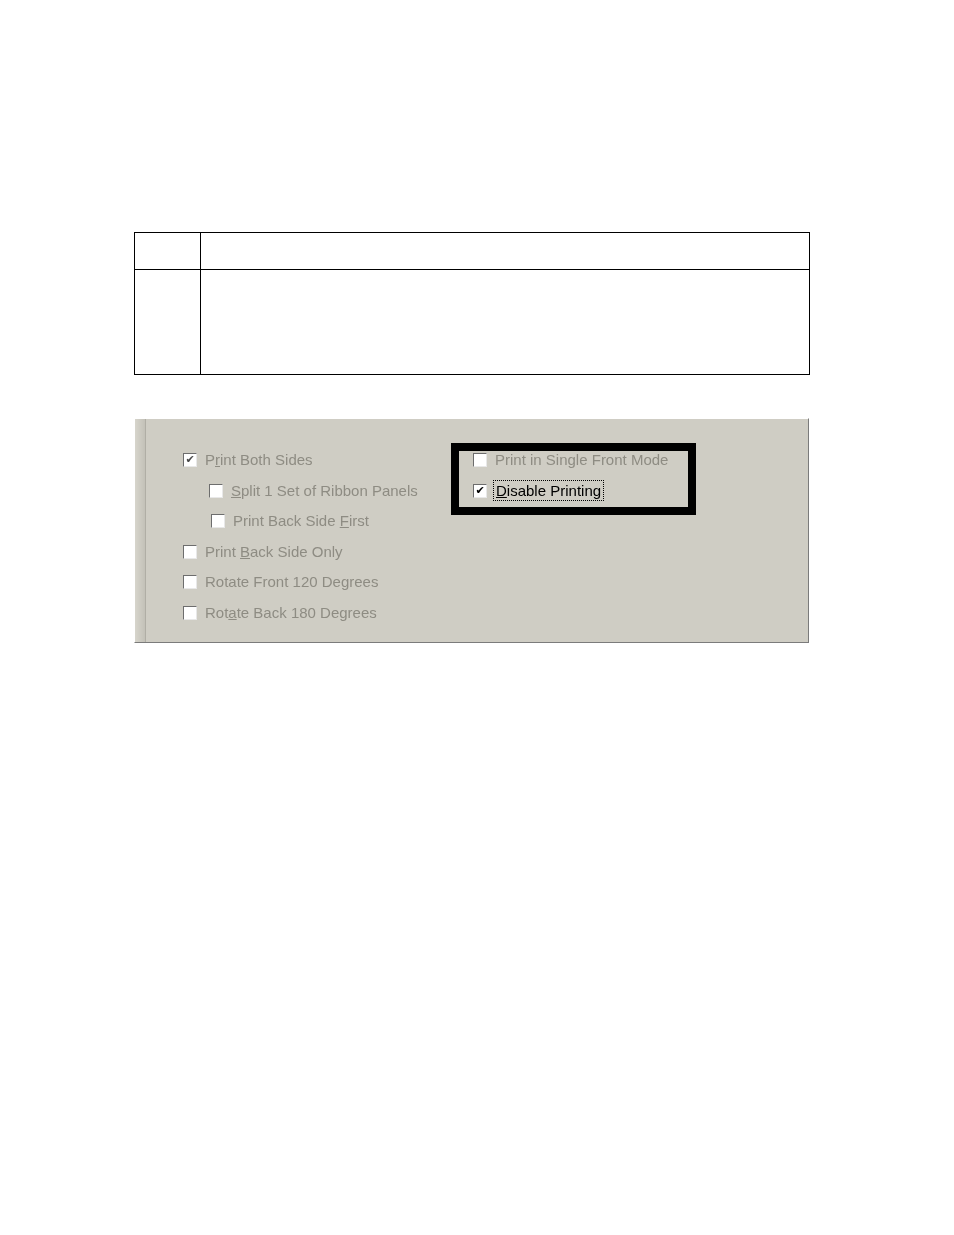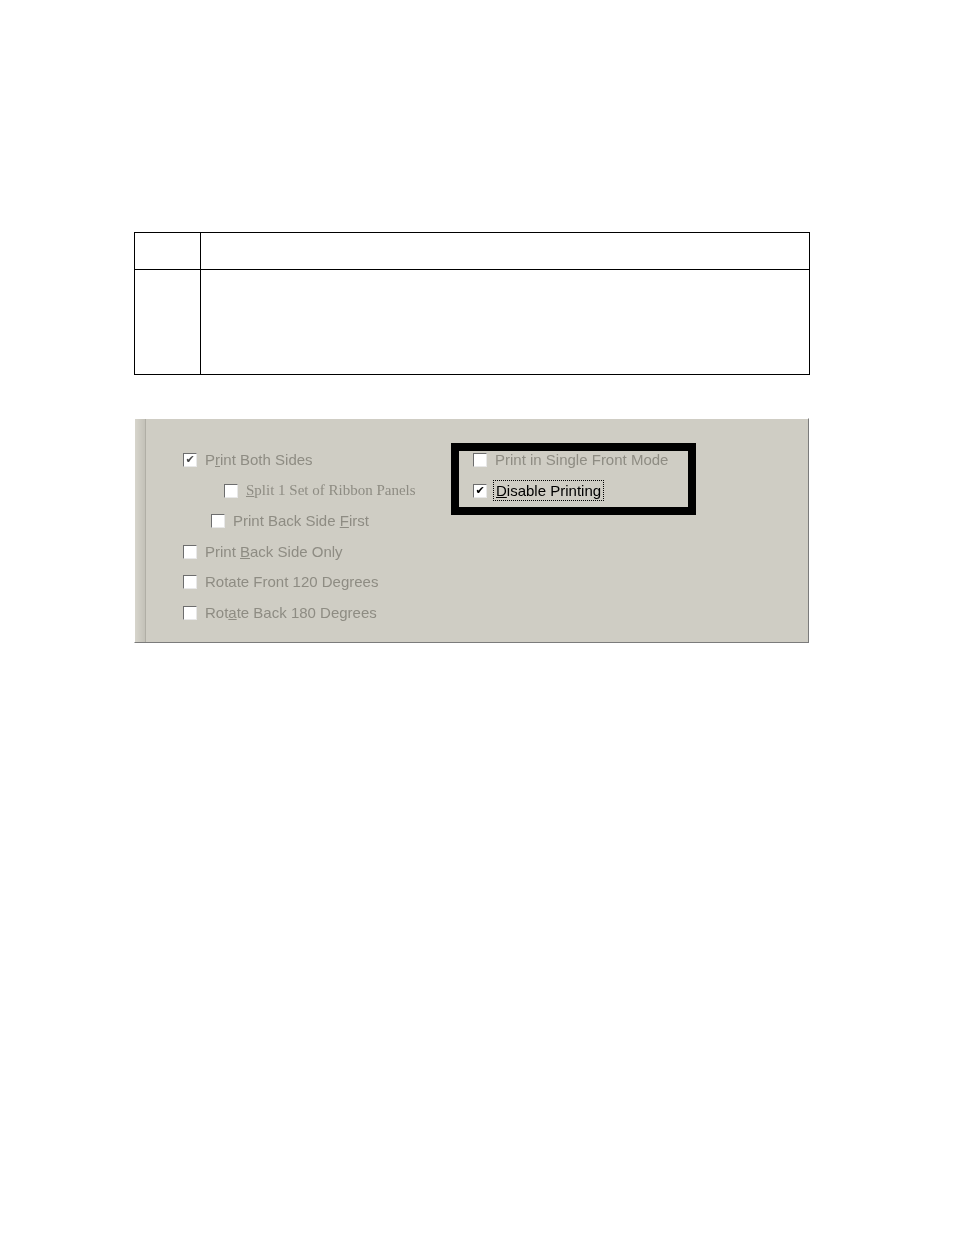--- a/index.html
+++ b/index.html
@@ -140,21 +140,21 @@
 
 <div class="ui-shot">
   <div class="ui-gutter"></div>
   <div class="ui-inner">
 
     <div class="opt" style="left:30px; top:32px;">
       <span class="chk checked"></span>
       <span class="lbl">P<span class="ul">r</span>int Both Sides</span>
     </div>
 
-    <div class="opt" style="left:71px; top:63px;font-family:Liberation Serif, serif;">
+    <div class="opt" style="left:56px; top:63px;">
       <span class="chk"></span>
       <span class="lbl"><span class="ul">S</span>plit 1 Set of Ribbon Panels</span>
     </div>
 
     <div class="opt" style="left:58px; top:93px;">
       <span class="chk"></span>
       <span class="lbl">Print Back Side <span class="ul">F</span>irst</span>
     </div>
 
     <div class="opt" style="left:30px; top:124px;">

